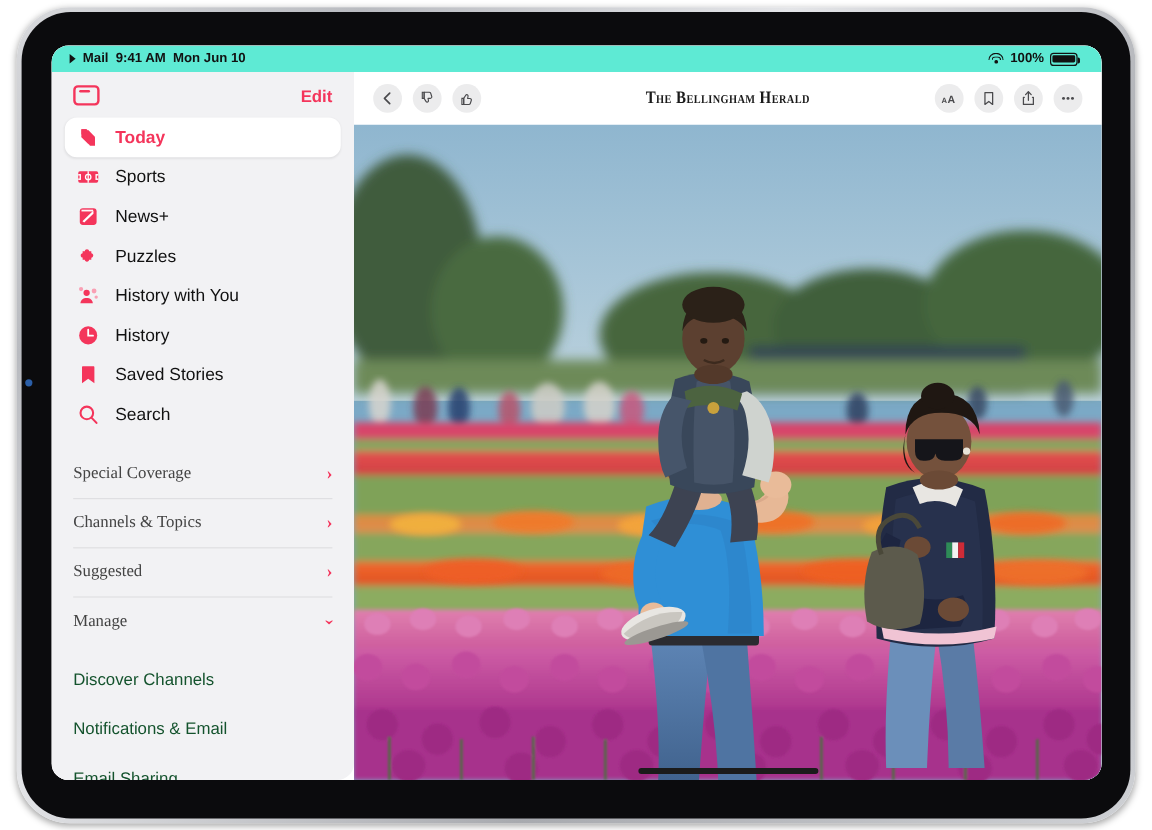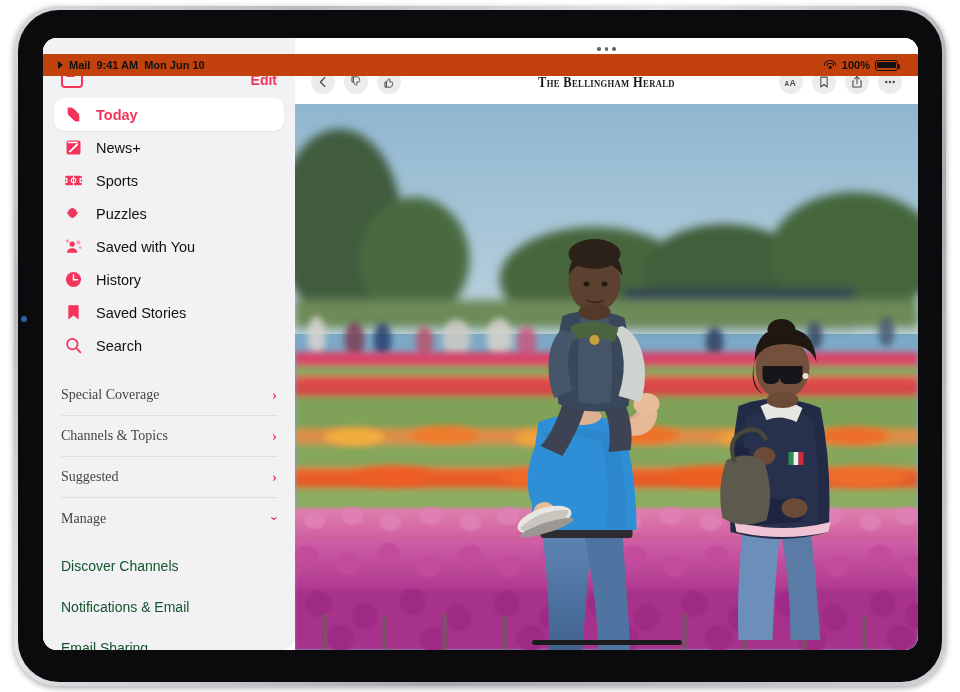--- a/index.html
+++ b/index.html
@@ -17,22 +17,22 @@
     position:absolute; left:4px; top:4px; right:4px; bottom:4px;
     border-radius:41px; background:#0b0b0d;
   }
   #screen {
     position:absolute; left:29px; top:32px; width:875px; height:612px;
     border-radius:14px; overflow:hidden; background:#ffffff;
   }
 
   
   #statusbar {
-    position:absolute; left:0; top:16px; width:100%; height:22px;
-    display:flex; align-items:center; background:#c2410c;
+    position:absolute; left:0; top:0; width:100%; height:22px;
+    display:flex; align-items:center; background:#5eead4;
     font-size:11px; font-weight:bold; color:#111; z-index:40;
   }
   .sb-left { display:flex; align-items:center; gap:6px; padding-left:15px; }
   .sb-back-tri { width:0;height:0;border-top:4px solid transparent;border-bottom:4px solid transparent;border-right:5px solid #111; }
   .sb-right { margin-left:auto; display:flex; align-items:center; gap:5px; padding-right:20px; }
   .wifi { width:13px; height:10px; position:relative; }
   .wifi i { position:absolute; border:1.5px solid #111; border-bottom:none;
      border-radius:50% 50% 0 0 / 100% 100% 0 0; left:50%; transform:translateX(-50%); }
   .wifi i:nth-child(1){ width:13px;height:6px; top:0; }
   .wifi i:nth-child(2){ width:7.5px;height:3.6px; top:2.6px; }
@@ -134,63 +134,63 @@
                 <path d="M5.5 10.4l4.4-4.4 8.6 8.6v4.4h-4.3L5.5 10.4z" fill="#fff"></path>
                 <path d="M5.5 4.2h5l8 8v7.6h-4.8l-8.2-8.3z" fill="#f4355b"></path>
               </svg>
             </span>
             <span>Today</span>
           </div>
 
           <div class="nav-item">
             <span class="ico">
               <svg viewBox="0 0 24 24">
-                <rect x="4" y="4" width="16" height="16" rx="3" fill="#f4355b"></rect>
-                <path d="M6.5 16.5L17 6.2v3.1L8.2 17.6z" fill="#fff"></path>
-                <rect x="5.6" y="5.4" width="11" height="1.7" fill="#fff" opacity=".95"></rect>
-              </svg>
-            </span>
-            <span>News+</span>
-          </div>
-
-          <div class="nav-item">
-            <span class="ico">
-              <svg viewBox="0 0 24 24">
                 <rect x="2.5" y="6.5" width="19" height="11" rx="1.6" fill="#f4355b"></rect>
                 <rect x="11.4" y="6.5" width="1.2" height="11" fill="#fff"></rect>
                 <circle cx="12" cy="12" r="2.6" fill="none" stroke="#fff" stroke-width="1.2"></circle>
                 <rect x="2.5" y="9.2" width="2.6" height="5.6" fill="#fff"></rect>
                 <rect x="18.9" y="9.2" width="2.6" height="5.6" fill="#fff"></rect>
                 <rect x="2.5" y="10.6" width="1.3" height="2.8" fill="#f4355b"></rect>
                 <rect x="20.2" y="10.6" width="1.3" height="2.8" fill="#f4355b"></rect>
               </svg>
             </span>
             <span>Sports</span>
           </div>
 
           <div class="nav-item">
             <span class="ico">
               <svg viewBox="0 0 24 24">
+                <rect x="4" y="4" width="16" height="16" rx="3" fill="#f4355b"></rect>
+                <path d="M6.5 16.5L17 6.2v3.1L8.2 17.6z" fill="#fff"></path>
+                <rect x="5.6" y="5.4" width="11" height="1.7" fill="#fff" opacity=".95"></rect>
+              </svg>
+            </span>
+            <span>News+</span>
+          </div>
+
+          <div class="nav-item">
+            <span class="ico">
+              <svg viewBox="0 0 24 24">
                 <path fill="#f4355b" d="M9.6 3.2c1.3 0 2.2.9 2.3 2h2.2v2.2c1.1.1 2 1 2 2.3s-.9 2.2-2 2.3V14h-2.2c-.1 1.1-1 2-2.3 2s-2.2-.9-2.3-2H5.1v-2.2c-1.1-.1-2-1-2-2.3s.9-2.2 2-2.3V5.2h2.2c.1-1.1 1-2 2.3-2z" transform="translate(2 2.5) scale(.92)"></path>
               </svg>
             </span>
             <span>Puzzles</span>
           </div>
 
           <div class="nav-item">
             <span class="ico">
               <svg viewBox="0 0 24 24">
                 <circle cx="10.5" cy="9.2" r="3" fill="#f4355b"></circle>
                 <path d="M4.6 19.2c0-3.3 2.6-5.2 5.9-5.2s5.9 1.9 5.9 5.2z" fill="#f4355b"></path>
                 <circle cx="5.2" cy="5.6" r="2" fill="#f9a0b4"></circle>
                 <circle cx="17.6" cy="7.4" r="2.3" fill="#f9a0b4"></circle>
                 <circle cx="19.6" cy="13.2" r="1.6" fill="#f9a0b4"></circle>
               </svg>
             </span>
-            <span>Saved with You</span>
+            <span>History with You</span>
           </div>
 
           <div class="nav-item">
             <span class="ico">
               <svg viewBox="0 0 24 24">
                 <circle cx="12" cy="12" r="8.6" fill="#f4355b"></circle>
                 <path d="M12 6.6v5.7h4.6" fill="none" stroke="#fff" stroke-width="1.7" stroke-linecap="round"></path>
               </svg>
             </span>
             <span>History</span>

